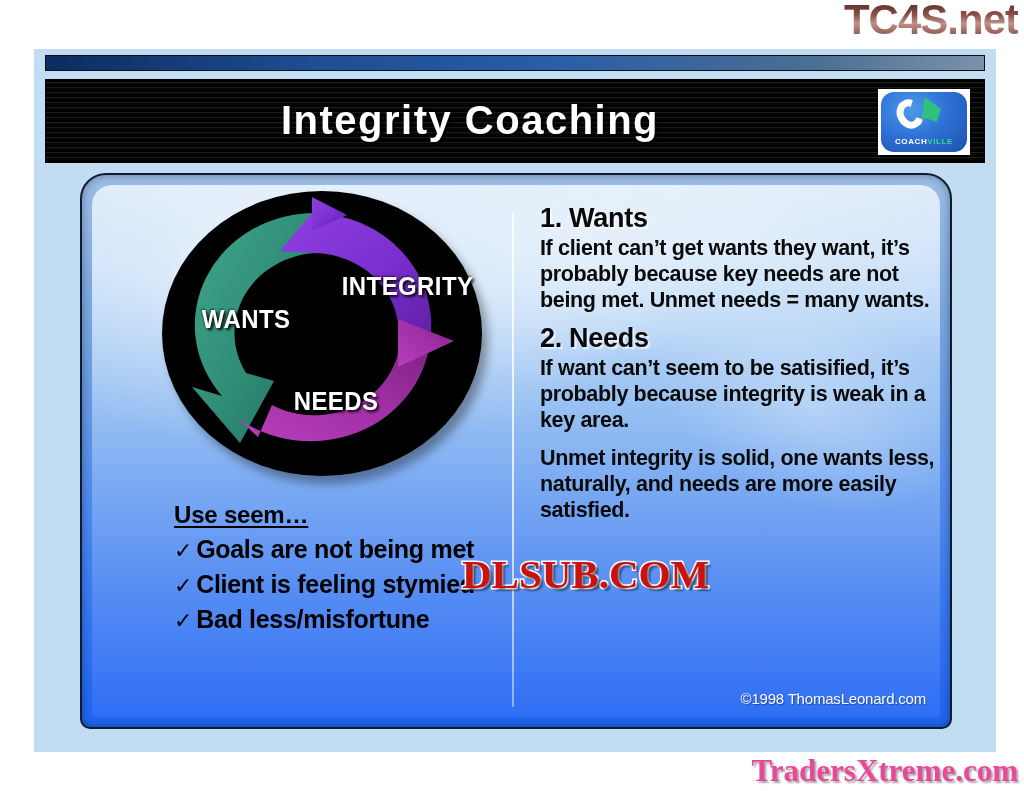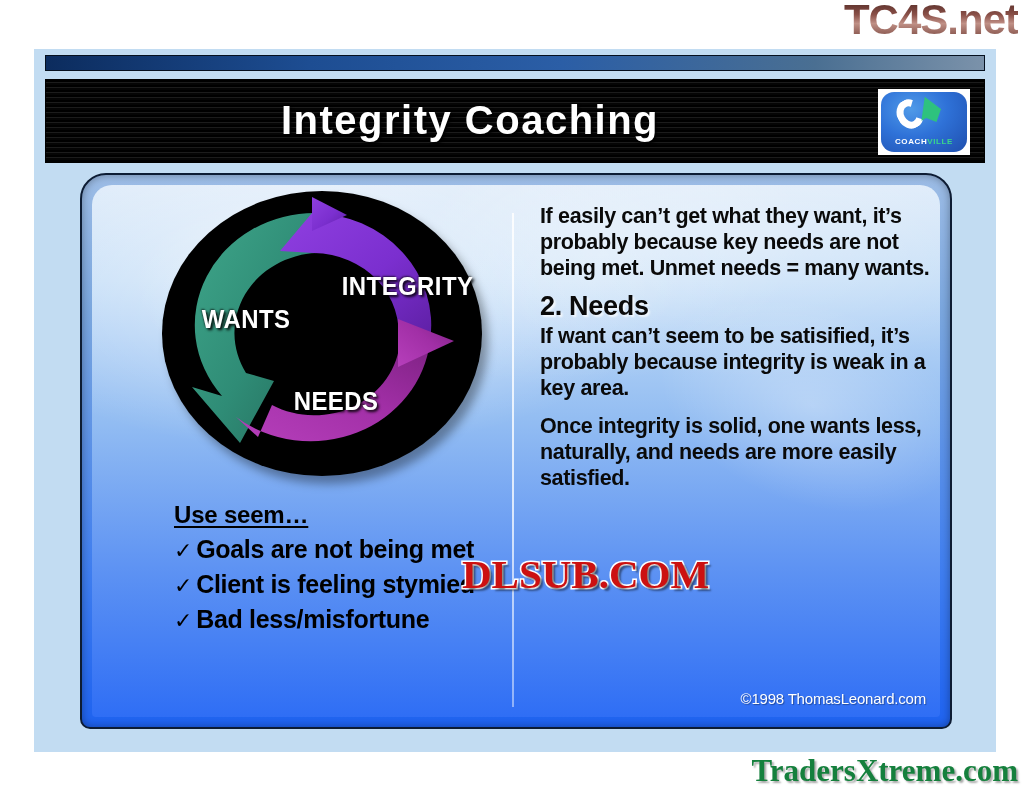--- a/index.html
+++ b/index.html
@@ -326,21 +326,21 @@
   }
 
   
   #tx-watermark {
     position: absolute;
     right: 6px;
     bottom: 2px;
     font-family: "Liberation Serif", serif;
     font-size: 31px;
     font-weight: bold;
-    color: #15803d;
+    color: #ec4899;
     -webkit-text-stroke: 3px #ffffff;
     paint-order: stroke fill;
     text-shadow: 2px 2px 2px rgba(0,0,0,0.35);
     white-space: nowrap;
   }
 </style>
 </head>
 <body>
 
 <div id="tc4s-watermark">TC4S.net</div>
@@ -448,30 +448,31 @@
         </div>
         <div class="checklist-item">
           <span class="check-mark">✓</span>
           <span>Bad less/misfortune</span>
         </div>
       </div>
 
       <div id="right-column">
 
         <div id="section-wants">
-          <div class="section-body">If easily can’t get what they want, it’s probably because key needs are not being met.  Unmet needs = many wants.</div>
+          <div class="section-heading">1. Wants</div>
+          <div class="section-body">If client can’t get wants they want, it’s probably because key needs are not being met.  Unmet needs = many wants.</div>
         </div>
 
         <div id="section-needs">
           <div class="section-heading">2. Needs</div>
           <div class="section-body">If want can’t seem to be satisified, it’s probably because integrity is weak in a key area.</div>
         </div>
 
         <div id="section-integrity">
-          <div class="section-body">Once integrity is solid, one wants less, naturally, and needs are more easily satisfied.</div>
+          <div class="section-body">Unmet integrity is solid, one wants less, naturally, and needs are more easily satisfied.</div>
         </div>
 
       </div>
 
       <div id="dlsub-watermark">DLSUB.COM</div>
 
       <div id="copyright-line">©1998 ThomasLeonard.com</div>
 
     </div>
   </div>

